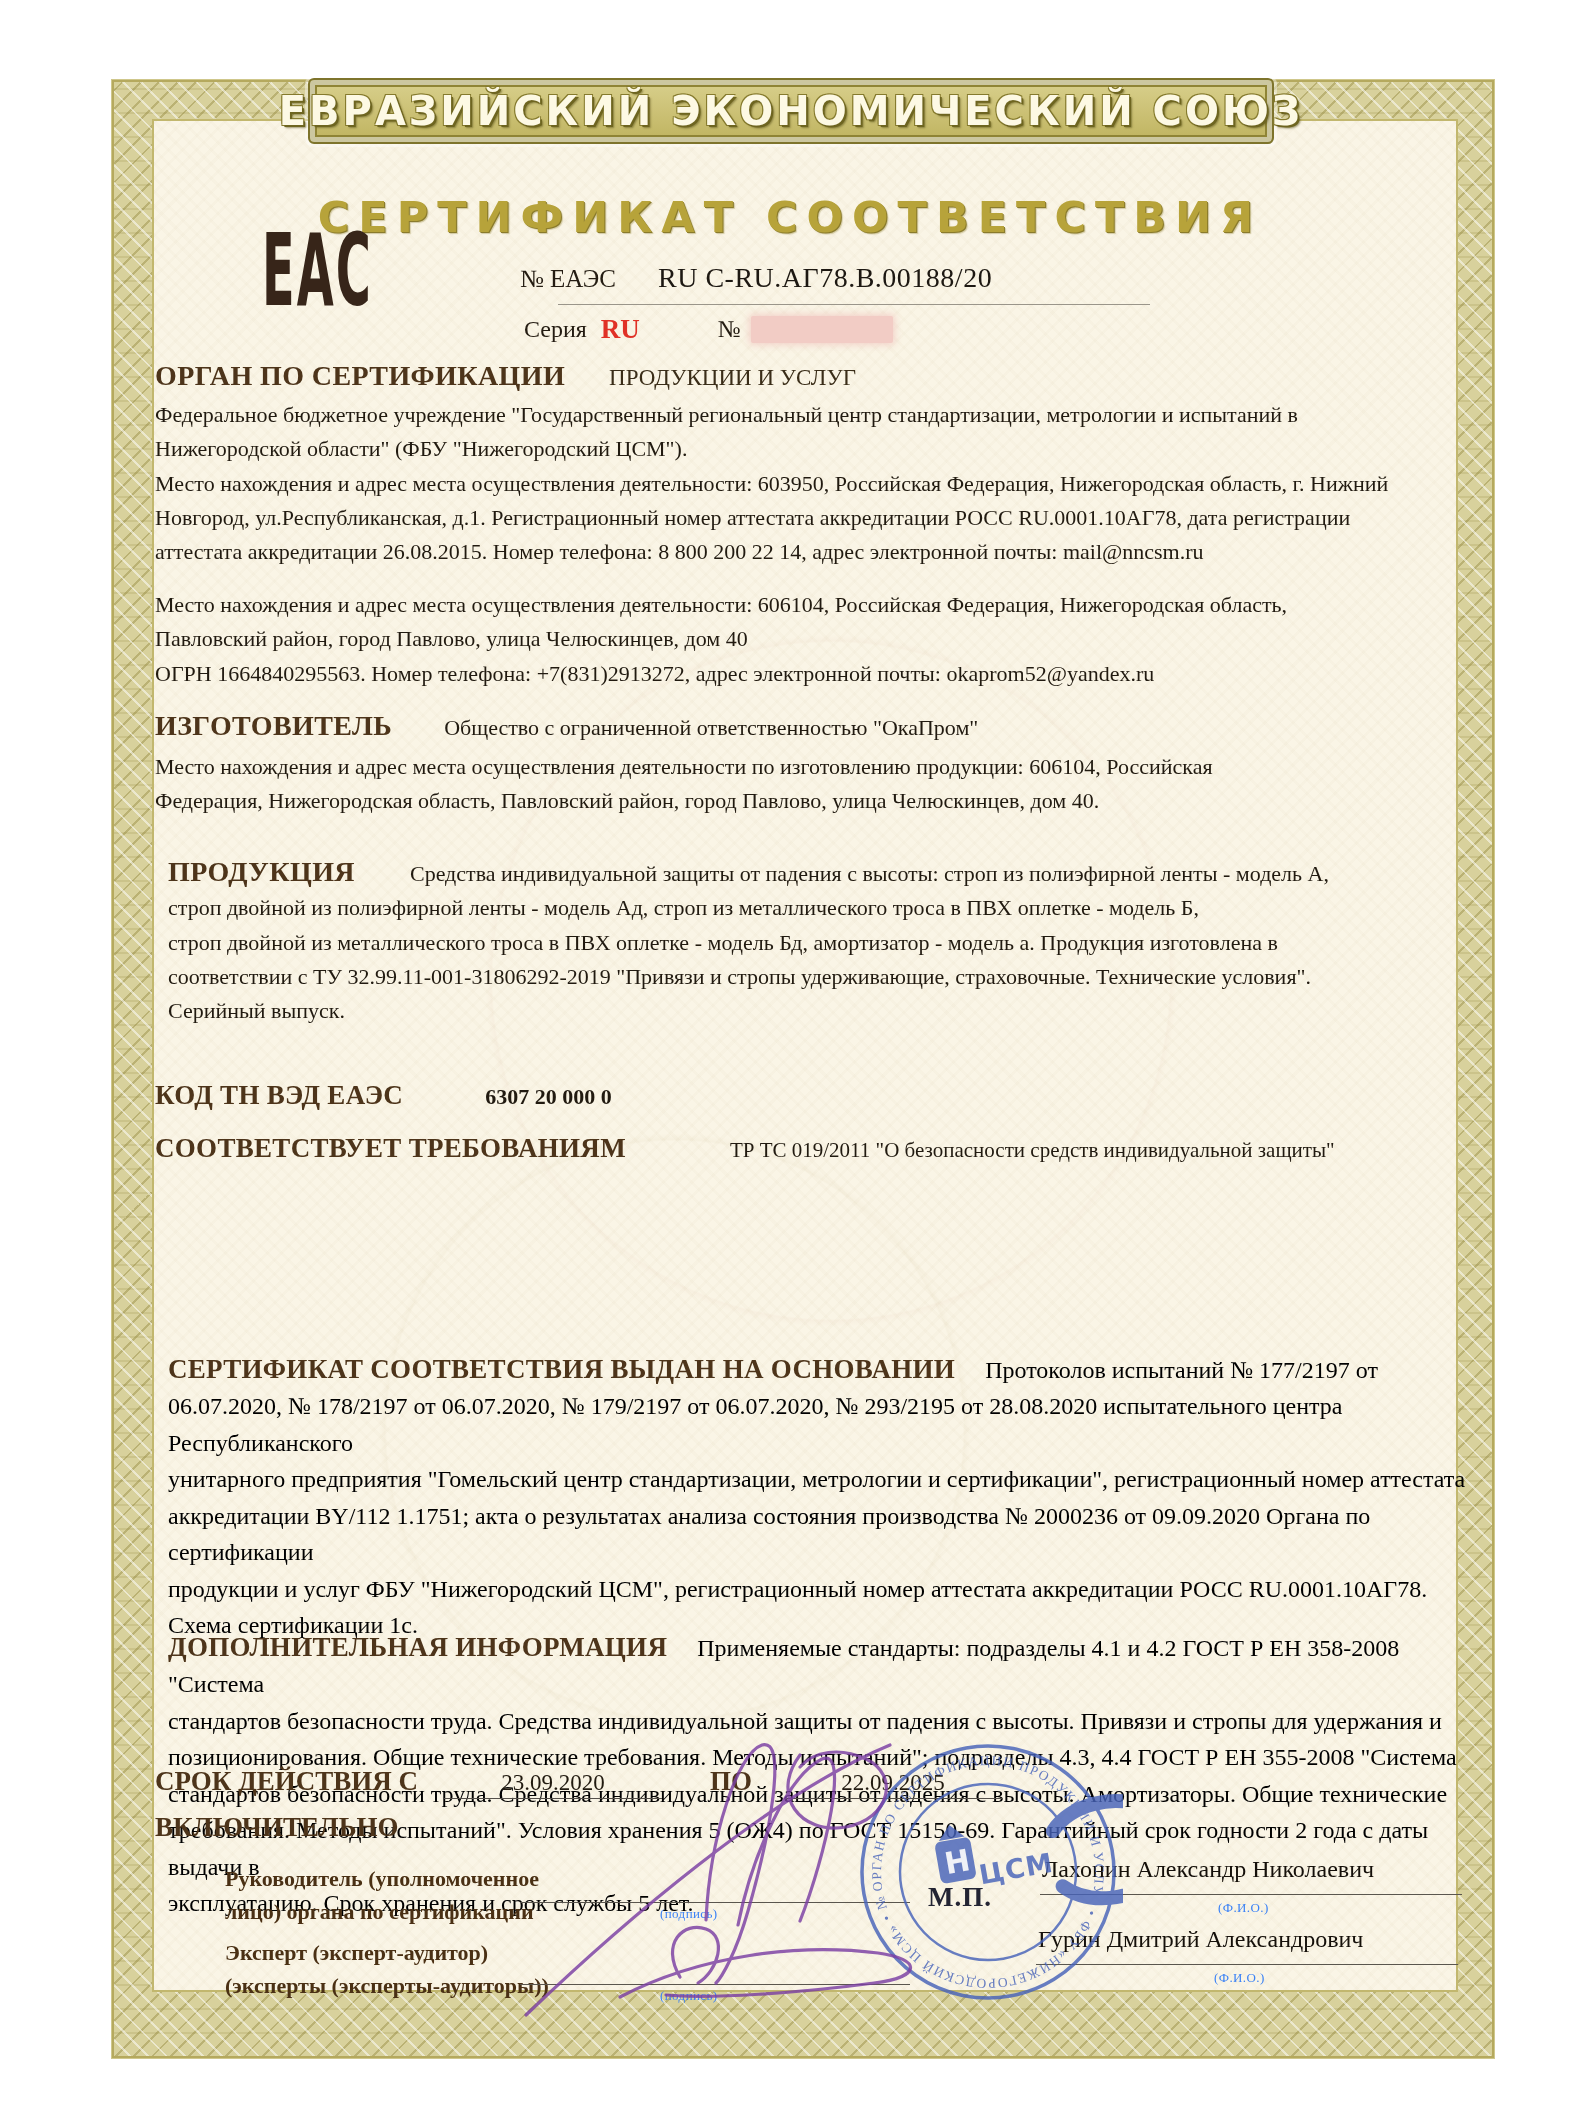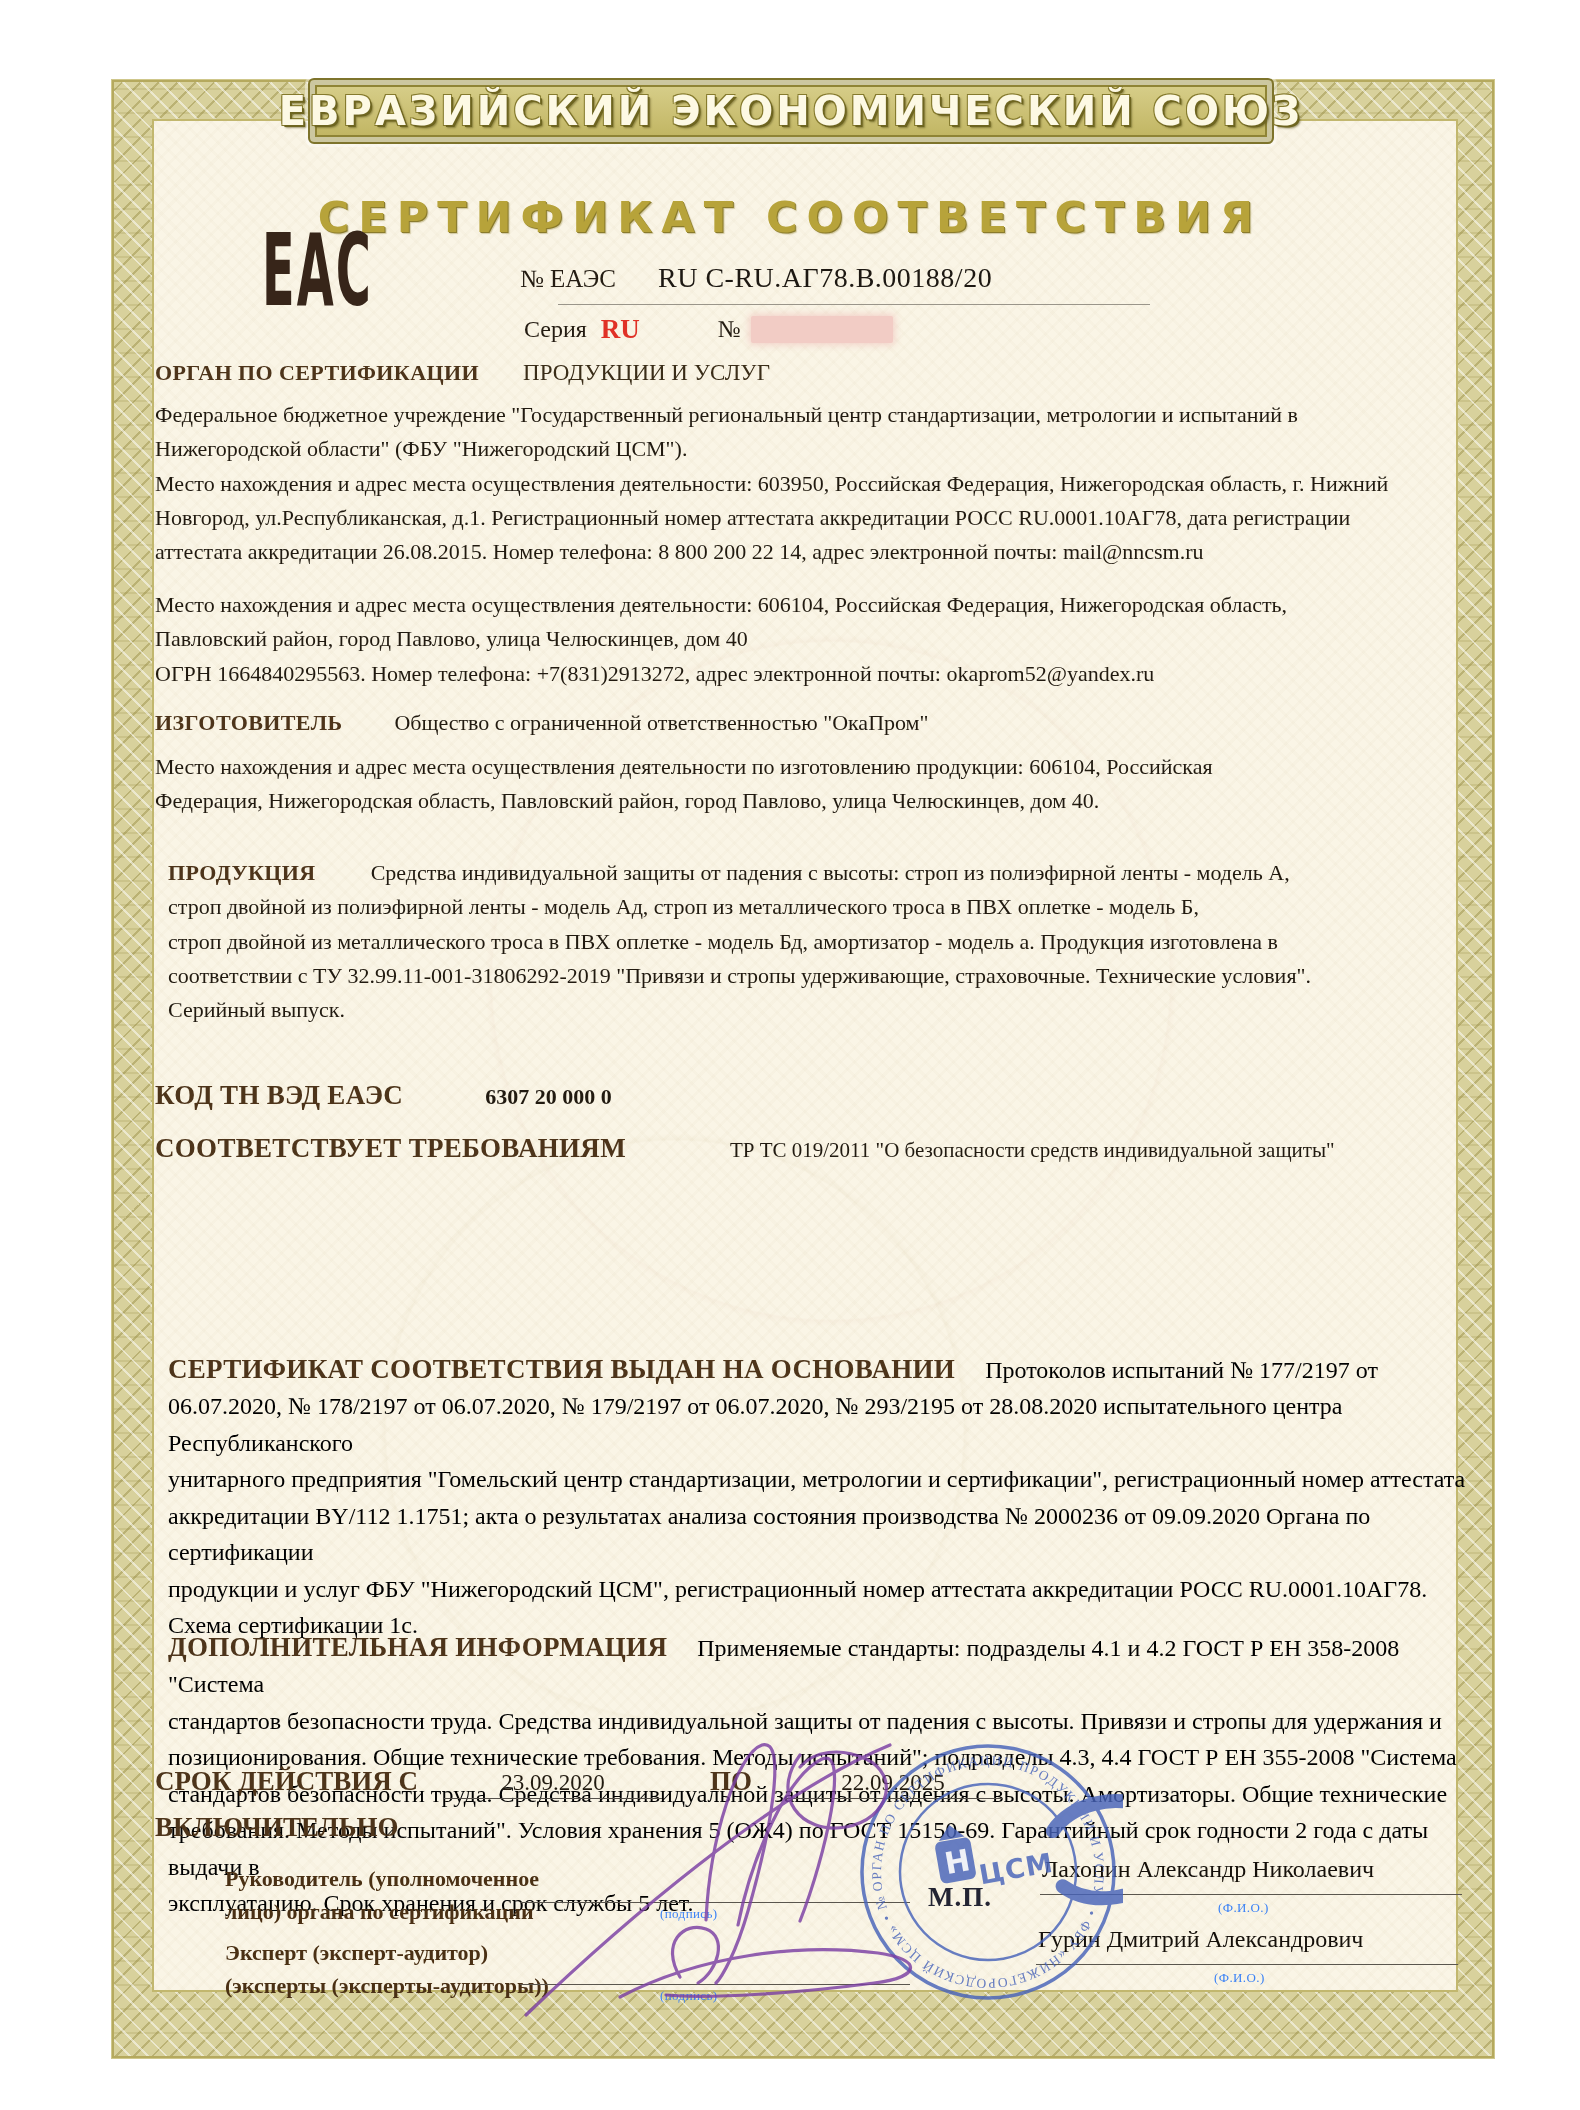--- a/index.html
+++ b/index.html
@@ -48,21 +48,21 @@
   .numrow .num{font-size:28px;color:#1d1812;margin-left:42px;letter-spacing:.5px;}
   .numline{position:absolute;left:558px;top:304px;width:592px;border-bottom:1.6px solid #9a958a;z-index:4;}
 
   .serrow{position:absolute;left:524px;top:314px;z-index:4;white-space:nowrap;display:flex;align-items:center;}
   .serrow .ser{font-size:24px;color:#241c12;}
   .serrow .ru{font-size:27px;font-weight:bold;color:#e03126;margin-left:14px;}
   .serrow .no{font-size:24px;color:#241c12;margin-left:78px;}
   .redact{width:142px;height:27px;margin-left:10px;background:#f2ccc5;border-radius:2px;
         box-shadow:0 0 7px 2px rgba(242,204,197,.85);}
 
-  .shead{font-weight:bold;color:#4d341a;font-size:22px;letter-spacing:.4px;}
+  .shead{font-weight:bold;color:#4d341a;font-size:28px;letter-spacing:.4px;}
   .shead-lg{font-weight:bold;color:#4d341a;font-size:27px;letter-spacing:.3px;}
   .subhead{font-size:23px;color:#3a2d18;margin-left:40px;}
   .lead{font-size:22px;color:#211a10;}
   .btext{font-size:22px;color:#211a10;line-height:1.56;white-space:pre-line;}
   .btext-sm{font-size:24px;color:#000000;line-height:1.52;white-space:pre-line;}
   .inlinewrap{width:1298px;margin-left:13px;}
   .gaphead{margin-right:55px;}
 
   .valrow{white-space:nowrap;}
   .valrow .uline{display:inline-block;border-bottom:1.6px solid #55504a;padding:0 34px 2px 34px;

